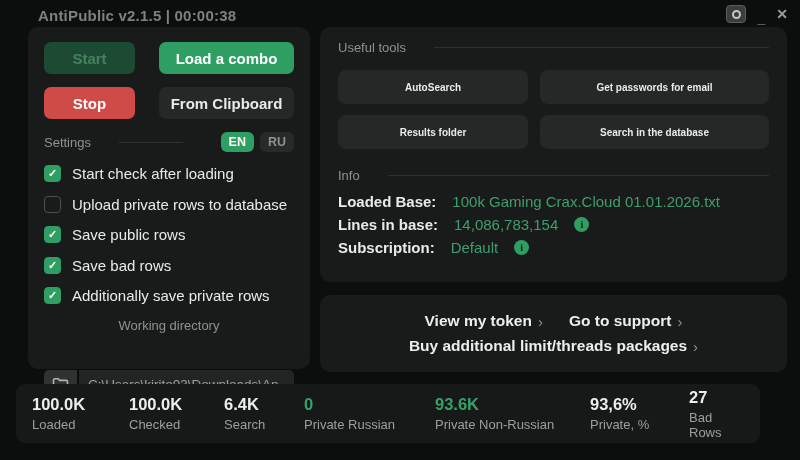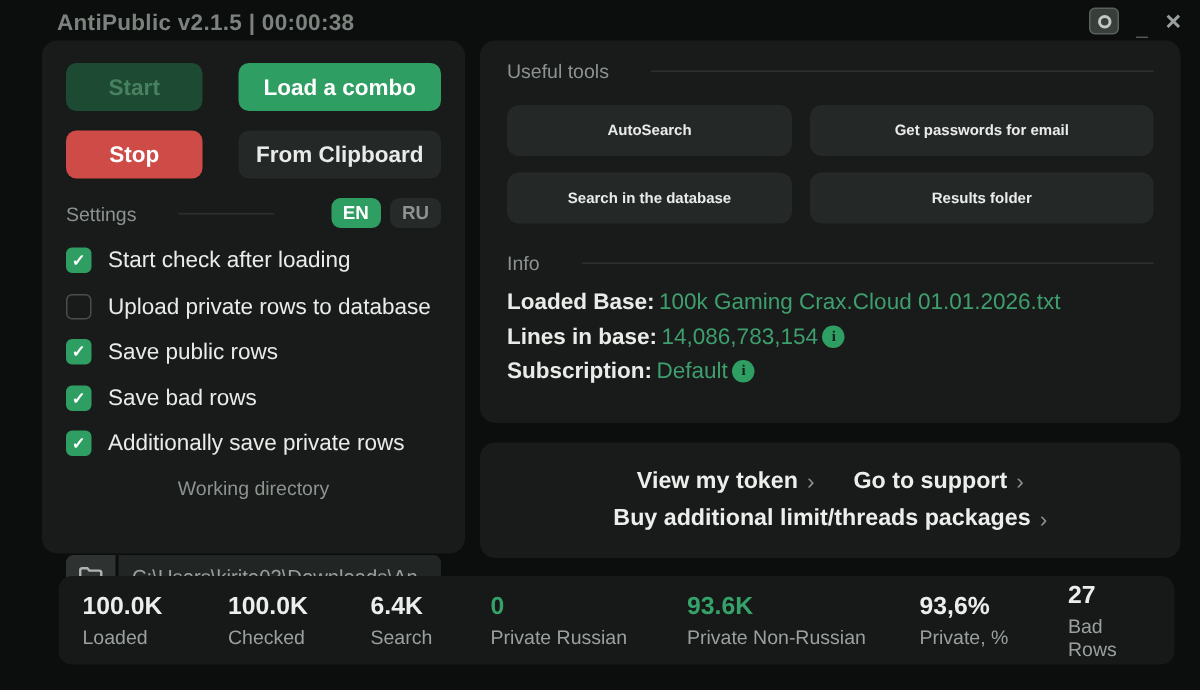--- a/index.html
+++ b/index.html
@@ -28,21 +28,21 @@
   .circle-btn .ring { width:9px; height:9px; border:2px solid #c3c8c2; border-radius:50%; }
   .min-btn { color:#8b918d; font-size:14px; font-weight:700; line-height:8px; padding-top:8px; cursor:pointer; }
   .close-btn { color:#9aa09b; font-size:14px; font-weight:700; cursor:pointer; }
 
   
   .card { position:absolute; background:#181b19; border-radius:10px; }
   .left-panel  { left:28px;  top:27px;  width:282px; height:342px; padding:15px 16px; }
   .tools-panel { left:320px; top:27px;  width:467px; height:255px; padding:13px 18px; }
   .links-panel { left:320px; top:295px; width:467px; height:77px;
                  display:flex; flex-direction:column; align-items:center; justify-content:center; gap:7px; }
-  .stats-panel { left:39px;  top:384px; width:744px; height:59px; border-radius:9px;
+  .stats-panel { left:16px;  top:384px; width:744px; height:59px; border-radius:9px;
                  display:flex; align-items:center; padding:0 16px; background:#161918; }
 
   
   .btn-row { display:flex; gap:24px; margin-bottom:13px; }
   .btn {
     height:32px; border:none; border-radius:7px; font-family:inherit;
     font-size:15px; font-weight:600; display:flex; align-items:center; justify-content:center;
     cursor:pointer;
   }
   .btn-start { flex:0 0 91px; background:#1d4a33; color:#47815f; }
@@ -91,21 +91,21 @@
   .tools-grid {
     display:grid; grid-template-columns:190px 1fr; gap:11px 12px; margin-top:15px;
   }
   .tool-btn {
     height:34px; background:#242827; border:none; border-radius:8px;
     color:#e9ebe9; font-family:inherit; font-size:10px; font-weight:600;
     display:flex; align-items:center; justify-content:center; cursor:pointer;
   }
   .info-head { margin-top:19px; }
   .info-rows { margin-top:10px; }
-  .info-row { display:flex; align-items:center; gap:3px; margin-bottom:6px; font-size:15px; }
+  .info-row { display:flex; align-items:center; gap:16px; margin-bottom:6px; font-size:15px; }
   .info-key { font-weight:700; color:#e9ebe9; }
   .info-value { color:#3f9e6e; }
   .info-icon {
     width:15px; height:15px; border-radius:50%; background:#2f9e62; color:#11241a;
     font-size:10px; font-weight:700; font-family:"Liberation Serif", serif;
     display:inline-flex; align-items:center; justify-content:center; cursor:pointer;
   }
 
   
   .links-row { display:flex; gap:26px; }
@@ -192,22 +192,22 @@
 </div>
 
 <div class="card tools-panel">
   <div class="section-head">
     <span class="section-label">Useful tools</span>
     <span class="section-line"></span>
   </div>
   <div class="tools-grid">
     <button class="tool-btn">AutoSearch</button>
     <button class="tool-btn">Get passwords for email</button>
+    <button class="tool-btn">Results folder</button>
     <button class="tool-btn">Search in the database</button>
-    <button class="tool-btn">Results folder</button>
   </div>
 
   <div class="section-head info-head">
     <span class="section-label">Info</span>
     <span class="section-line"></span>
   </div>
   <div class="info-rows">
     <div class="info-row">
       <span class="info-key">Loaded Base:</span>
       <span class="info-value">100k Gaming Crax.Cloud 01.01.2026.txt</span>

